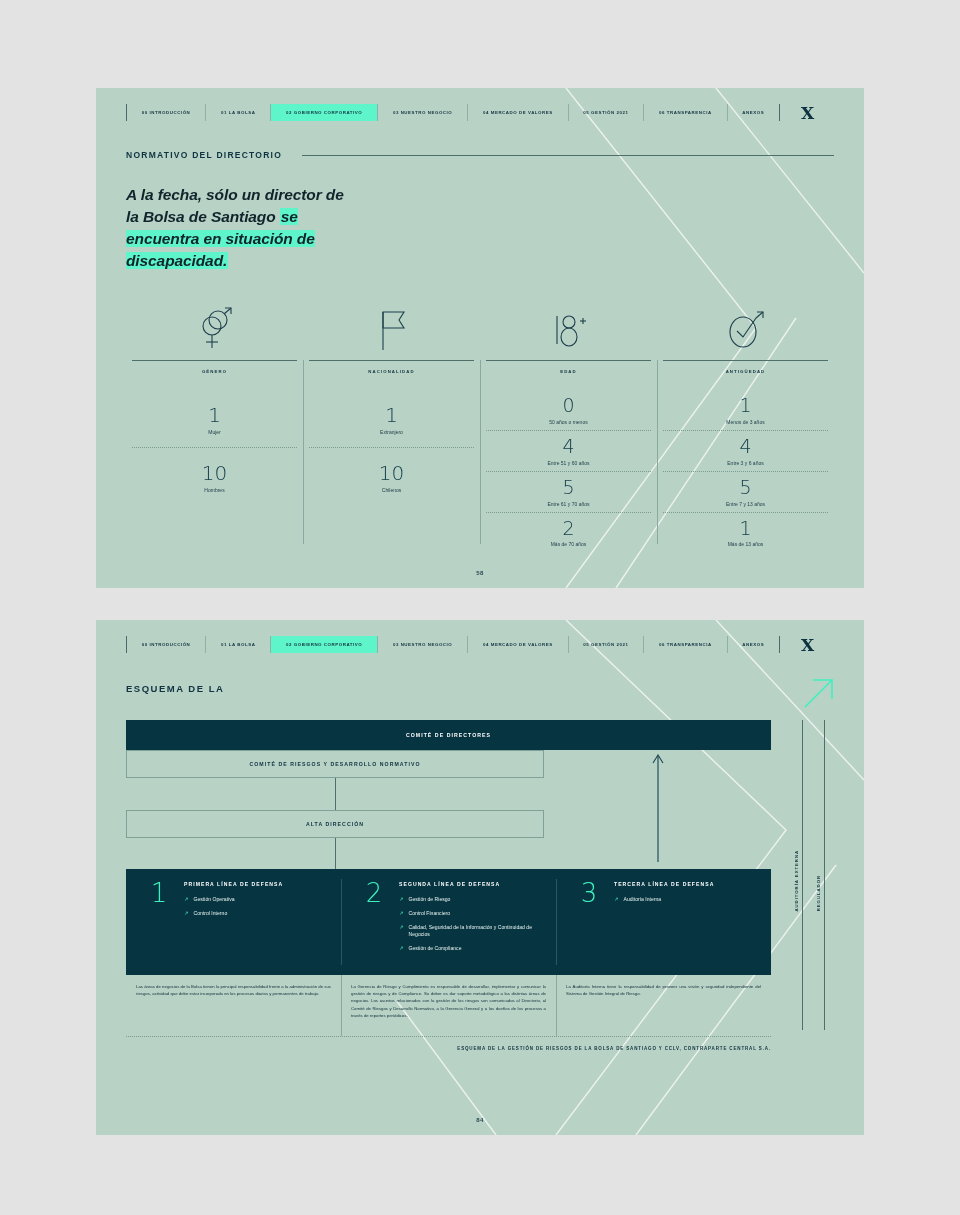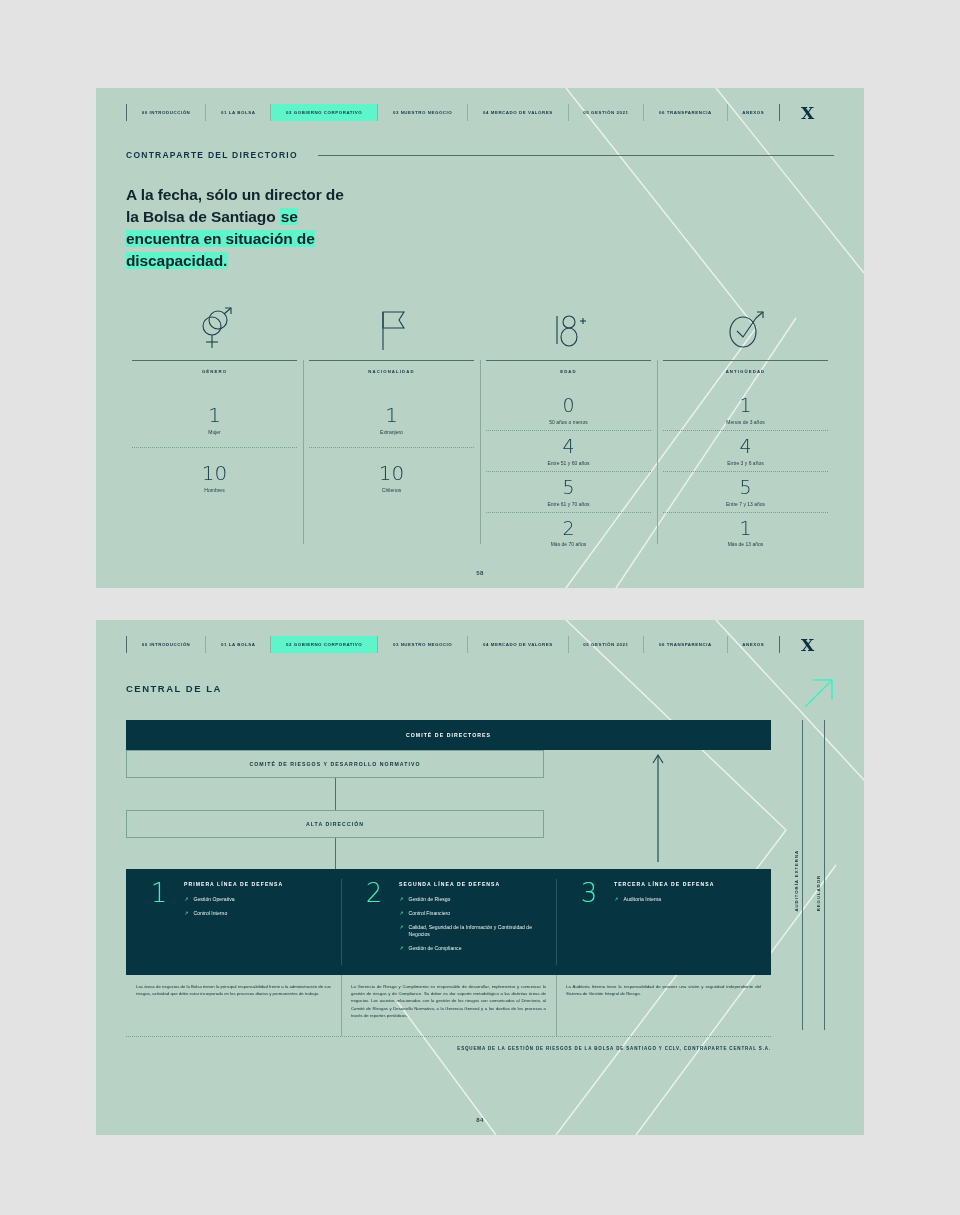--- a/index.html
+++ b/index.html
@@ -100,20 +100,21 @@
   }
 
   .headline {
     margin-top: 24px;
     font-size: 15.5px;
     line-height: 1.42;
     font-weight: bold;
     color: #10242b;
     max-width: 230px;
     letter-spacing: -0.1px;
+    font-style: italic;
   }
   .hl { background: #5ff5cb; padding: 0 1px; }
 
   
   .stats {
     display: flex;
     margin-top: 30px;
     position: relative;
   }
   .stat-col {
@@ -356,21 +357,21 @@
         <div class="nav-tab">03 NUESTRO NEGOCIO</div>
         <div class="nav-tab">04 MERCADO DE VALORES</div>
         <div class="nav-tab">05 GESTIÓN 2021</div>
         <div class="nav-tab">06 TRANSPARENCIA</div>
         <div class="nav-tab">ANEXOS</div>
       </div>
       <div class="nav-logo">X</div>
     </div>
 
     <div class="sec-head-row">
-      <div class="sec-title">CONTRAPARTE DEL DIRECTORIO</div>
+      <div class="sec-title">NORMATIVO DEL DIRECTORIO</div>
       <div class="sec-rule"></div>
     </div>
 
     <div class="headline">
       <span>A la fecha, sólo un director de la Bolsa de Santiago </span><span class="hl">se encuentra en situación de discapacidad.</span>
     </div>
 
     <div class="stats">
 
       <div class="stat-col">
@@ -505,21 +506,21 @@
         <div class="nav-tab">03 NUESTRO NEGOCIO</div>
         <div class="nav-tab">04 MERCADO DE VALORES</div>
         <div class="nav-tab">05 GESTIÓN 2021</div>
         <div class="nav-tab">06 TRANSPARENCIA</div>
         <div class="nav-tab">ANEXOS</div>
       </div>
       <div class="nav-logo">X</div>
     </div>
 
     <div class="risk-title">
-      <div>CENTRAL DE LA</div>
+      <div>ESQUEMA DE LA</div>
     </div>
 
     <svg class="corner-arrow" viewBox="0 0 34 34" fill="none" stroke="#3ff0bf" stroke-width="1.6">
       <line x1="3" y1="31" x2="30" y2="4"></line>
       <polyline points="11,4 30,4 30,23"></polyline>
     </svg>
 
     <div class="diagram">
 
       <div class="box-directores">COMITÉ DE DIRECTORES</div>

